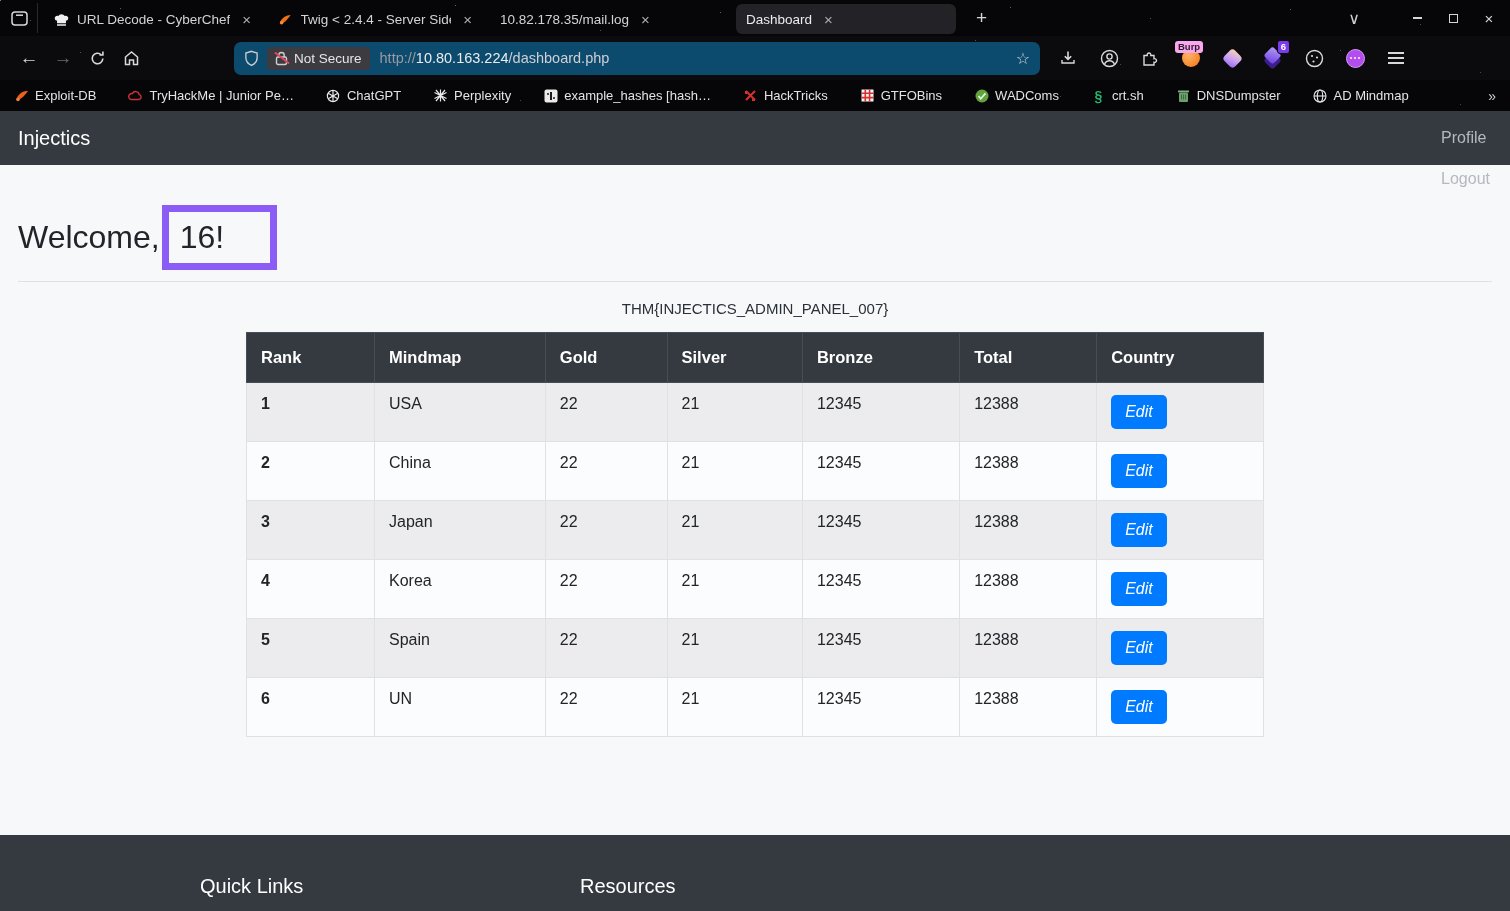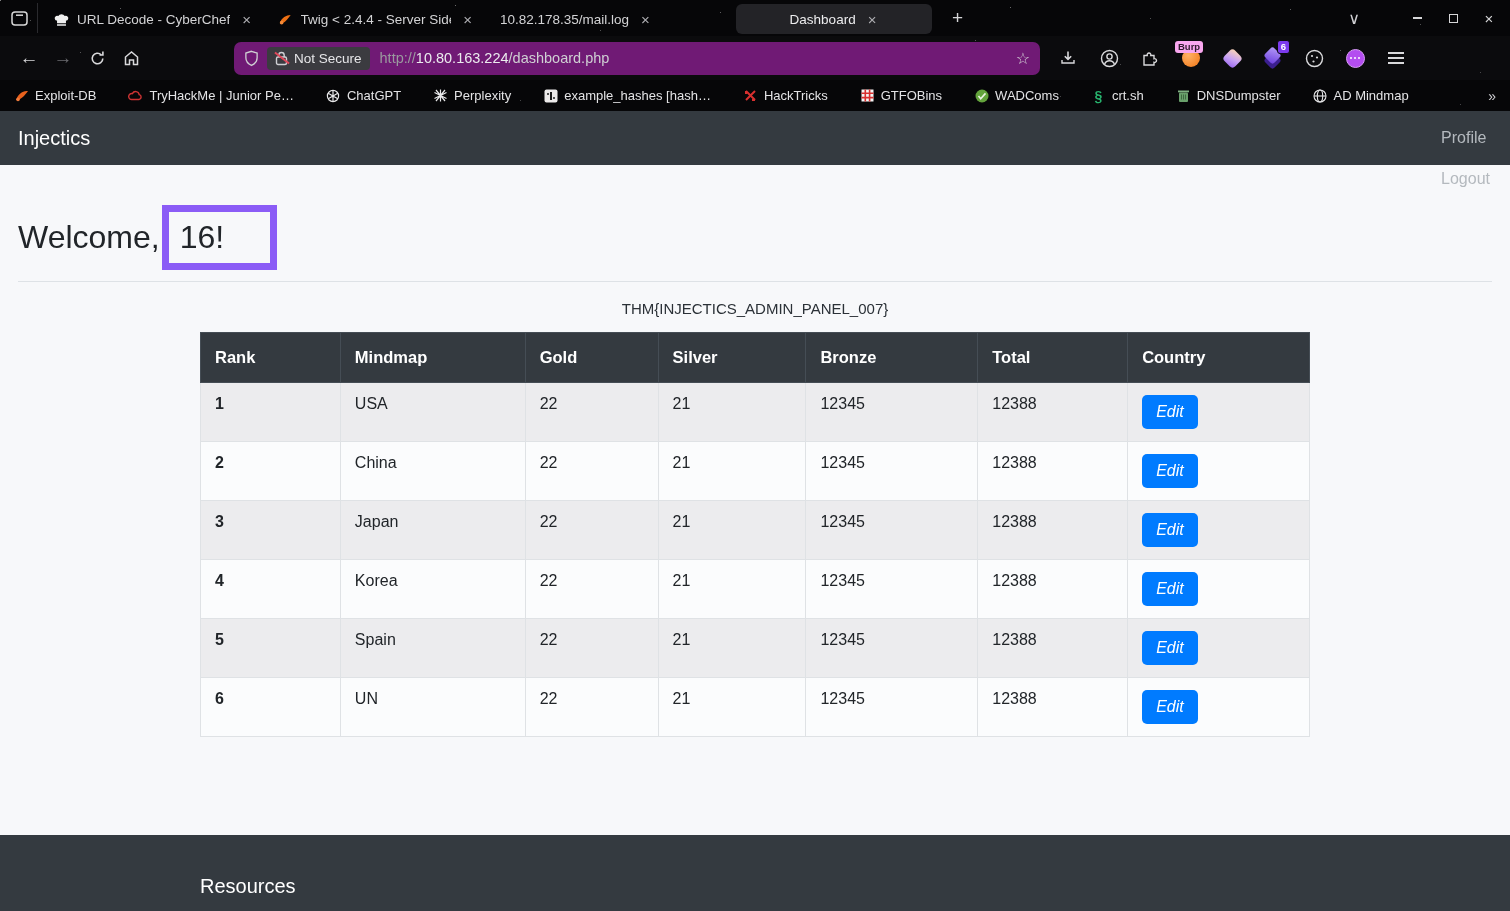--- a/index.html
+++ b/index.html
@@ -24,35 +24,35 @@
       1460px 104px rgba(255,255,255,.25), 30px 20px rgba(255,255,255,.3), 975px 40px rgba(255,255,255,.3);
   }
   .tabbar { position:relative; display:flex; align-items:center; height:36px; padding:0 8px; }
   .fxview { width:30px; height:30px; display:flex; align-items:center; justify-content:center;
     color:#d8d8d8; border-right:1px solid #2a2a2e; padding-right:6px; margin-right:6px; }
   .tab { display:flex; align-items:center; gap:8px; height:30px; margin-top:2px;
     padding:0 8px 0 10px; border-radius:6px; color:#d3d3d5; font-size:13.5px; }
   .tab.active { background:#232327; color:#ececee; }
   .tab .title { white-space:nowrap; overflow:hidden; max-width:168px; }
   .tab .close { color:#aeaeb2; font-size:15px; line-height:1; padding:2px 4px; }
-  .tab-w1{width:224px} .tab-w2{width:216px} .tab-w3{width:218px; margin-left:6px;} .tab-w4{width:196px; margin-left:28px;justify-content:center;}
+  .tab-w1{width:224px} .tab-w2{width:216px} .tab-w3{width:218px; margin-left:6px;} .tab-w4{width:220px; margin-left:28px;}
   .newtab { color:#d5d5d7; font-size:19px; margin-left:12px; padding:2px 8px; }
   .tabbar-right { margin-left:auto; display:flex; align-items:center; gap:22px; padding-right:6px; }
   .alltabs { color:#cfcfd3; margin-right:28px; }
   .winbtn { color:#d6d6d8; font-size:15px; line-height:1; display:flex; align-items:center; justify-content:center; width:14px; height:14px;}
   .winbtn .maxbox { width:9px; height:9px; border:1.5px solid #d6d6d8; }
   .winbtn .minbar { width:9px; height:1.5px; background:#d6d6d8; }
 
   .toolbar { position:relative; display:flex; align-items:center; height:44px; padding:0 12px;
     background:rgba(255,255,255,0.025); }
   .navicon { width:34px; height:30px; display:flex; align-items:center; justify-content:center;
     color:#d9d9db; font-size:19px; }
   .navicon.disabled { color:#6c6c70; }
   .urlbar { display:flex; align-items:center; height:33px; width:806px; margin-left:86px;
-    background:#701a75; border-radius:7px; padding:0 10px; }
+    background:#0c4a6e; border-radius:7px; padding:0 10px; }
   .chip { display:flex; align-items:center; gap:6px; background:#3b3b40; border-radius:4px;
     padding:4px 8px; margin-left:8px; color:#e6e6e8; font-size:13.5px; }
   .lockwrap { position:relative; display:inline-flex; }
   .lock-slash { position:absolute; left:-2px; top:6px; width:18px; height:2px; background:#e0485a; transform:rotate(38deg); }
   .url { margin-left:10px; font-size:14.5px; }
   .url .scheme { color:#9a9a9f; } .url .host { color:#ebebee; } .url .path { color:#cfcfd3; }
   .starbtn { margin-left:auto; color:#d6d6d9; font-size:16px; }
   .toolbar-right { display:flex; align-items:center; gap:17px; margin-left:16px; }
   .extbtn { position:relative; width:24px; height:24px; display:flex; align-items:center; justify-content:center; color:#d9d9db; }
   .burp-circle { width:18px; height:18px; border-radius:50%; background:radial-gradient(circle at 35% 35%, #ffb266, #f07514); }
@@ -82,21 +82,21 @@
   .brand { color:#ffffff; font-size:20px; }
   .site-links { margin-left:auto; display:flex; gap:23px; padding-right:2px;flex-direction:column; }
   .site-links span { color:#b4b9be; font-size:16px; }
   .content { height:670px; background:#f7f8fa; padding:40px 18px 0; overflow:hidden; }
   .welcome-row { display:flex; align-items:center; }
   .welcome-prefix { font-size:32px; font-weight:500; color:#212529; }
   .red-box { margin-left:2px; border:7px solid #8b5cf6; padding:7px 46px 7px 11px;
     font-size:32px; font-weight:500; color:#212529; }
   .rule { border:none; border-top:1px solid #dee2e6; margin:11px 0 0; }
   .flag { text-align:center; margin-top:18px; font-size:15px; color:#2b3137; }
-  table.medals { width:1110px; margin:15px auto 0; border-collapse:collapse; background:#e5e5e5; }
+  table.medals { width:1018px; margin:15px auto 0; border-collapse:collapse; background:#e5e5e5; }
   table.medals thead th { background:#343a40; color:#fff; font-size:16.5px; font-weight:700; text-align:left;
     padding:15px 14px; border:1px solid #454d55; }
   table.medals td, table.medals tbody th { border:1px solid #dfe2e5; padding:12px 14px; font-size:16px;
     color:#212529; text-align:left; vertical-align:top; }
   table.medals tbody th { font-weight:700; }
   table.medals tbody tr:nth-child(odd) { background:#ececee; }
   table.medals tbody tr:nth-child(even) { background:#fbfcfd; }
   .btn-edit { display:inline-block; background:#007bff; color:#fff; border:none; border-radius:5px;
     padding:8px 14px; font-size:16px; font-family:inherit;font-style:italic; }
   .footer { height:76px; background:#343a40; color:#fff; display:flex; padding:40px 0 0 200px; }
@@ -442,16 +442,19 @@
         <td>21</td>
         <td>12345</td>
         <td>12388</td>
         <td><button class="btn-edit">Edit</button></td>
       </tr>
     </tbody>
   </table>
 </div>
 
 <div class="footer">
+  <div class="fcol1">
+      <h5>Quick Links</h5>
+    </div>
   <div class="fcol2">
       <h5>Resources</h5>
     </div>
 </div>
 
 </body></html>

